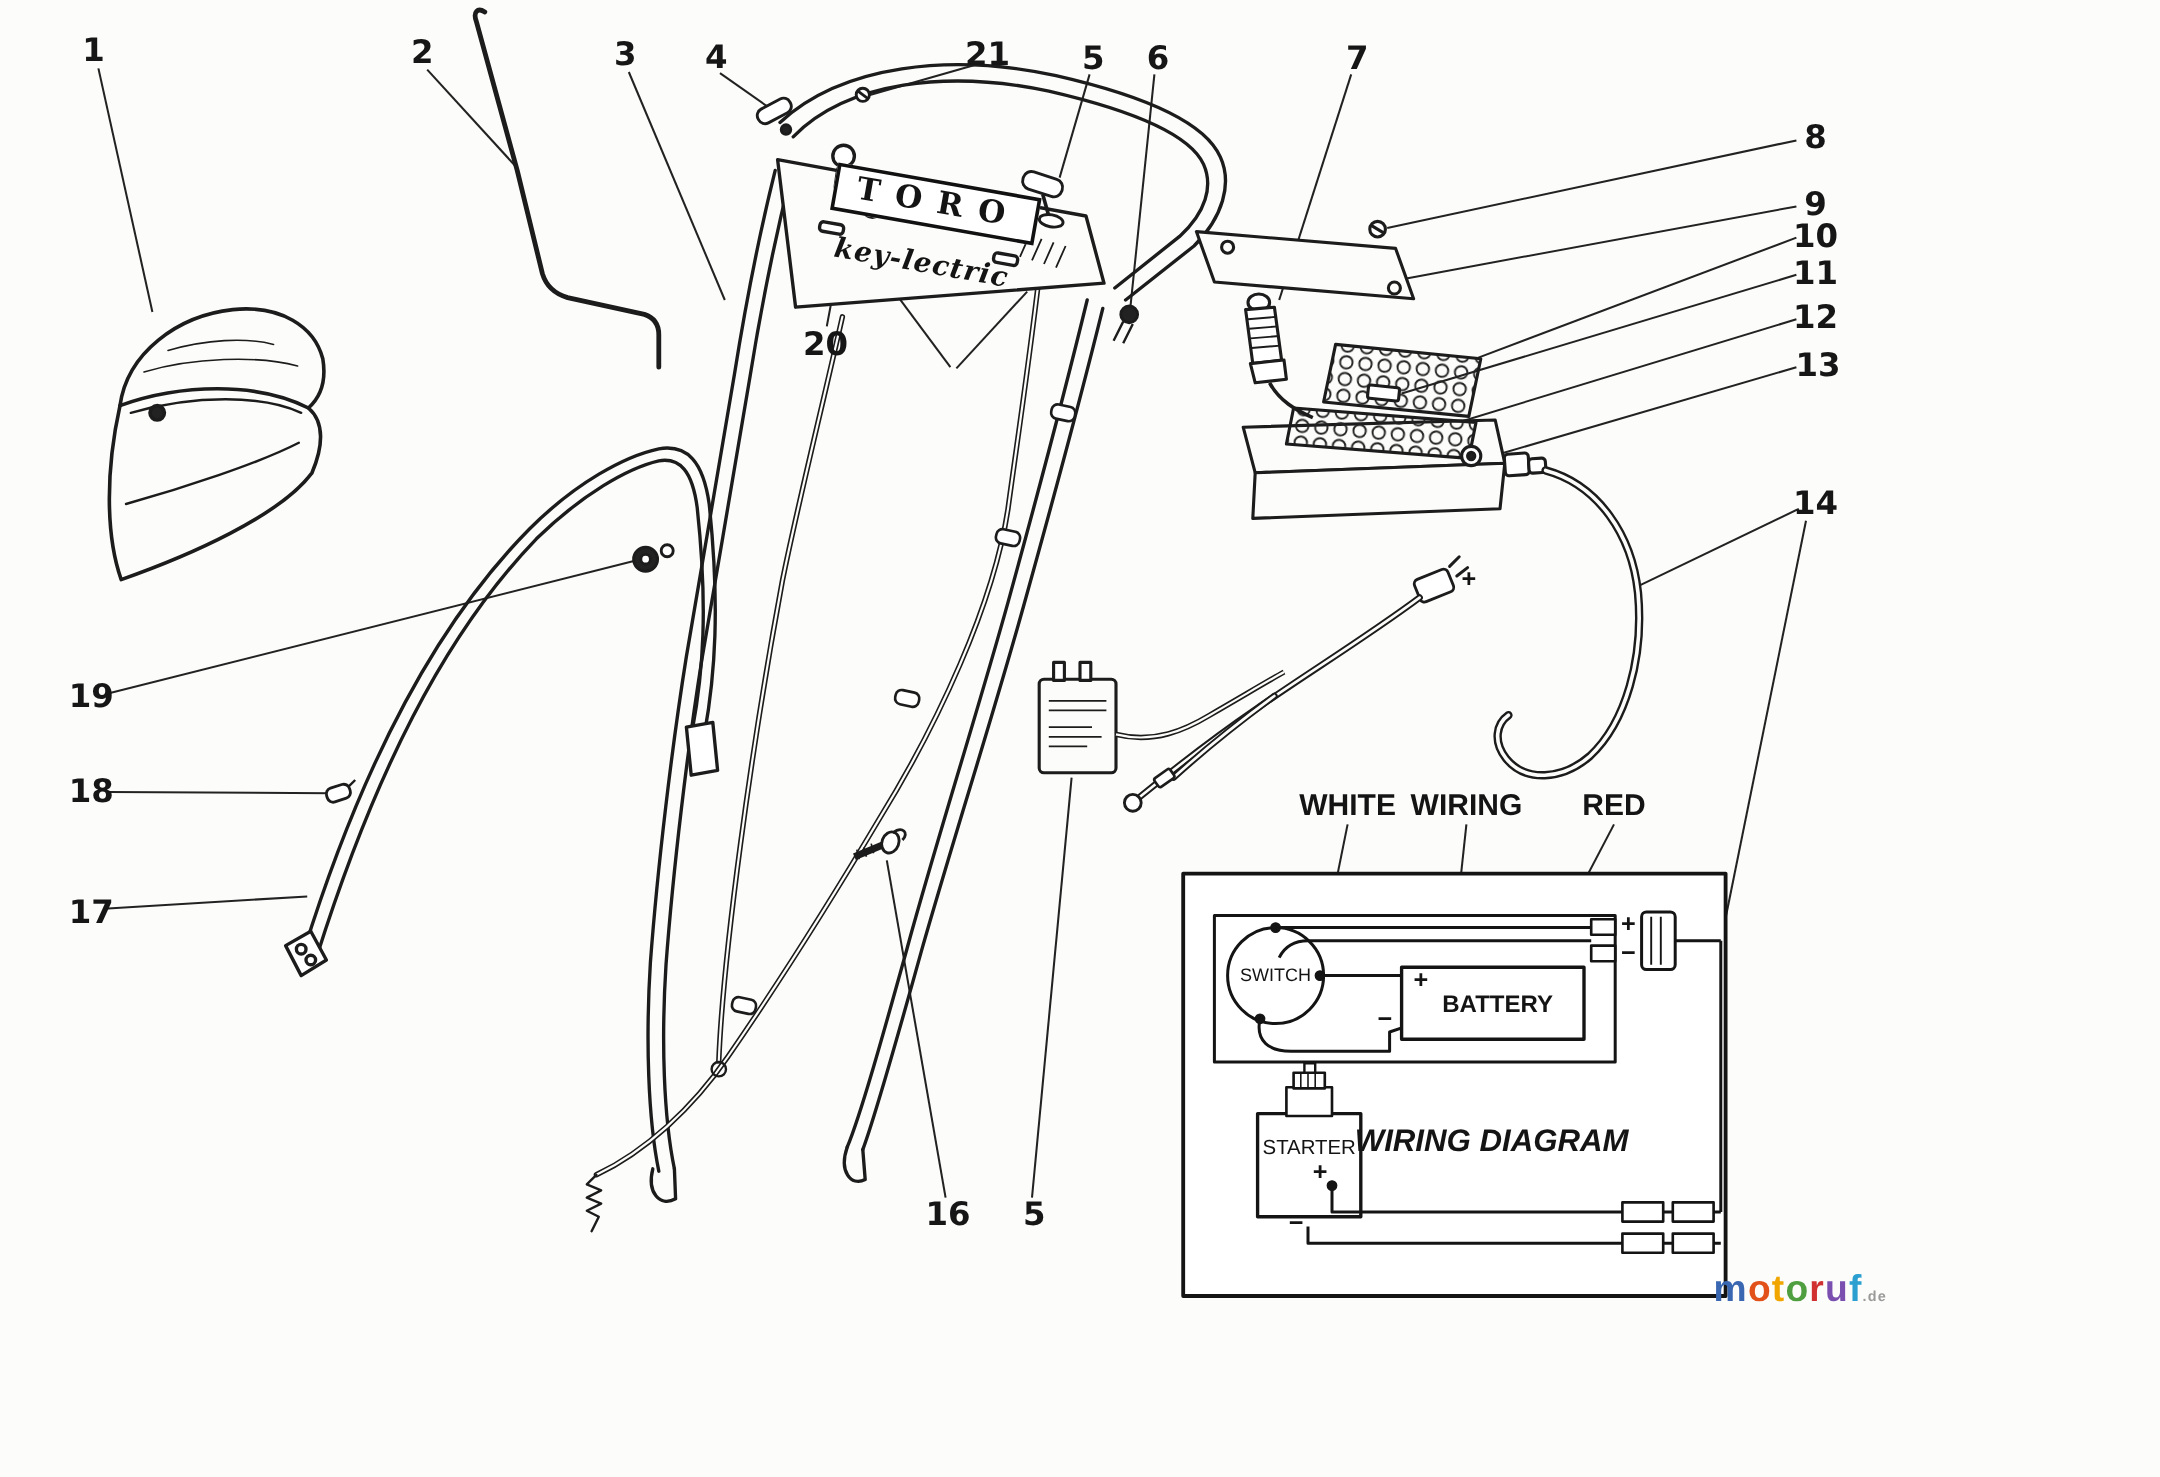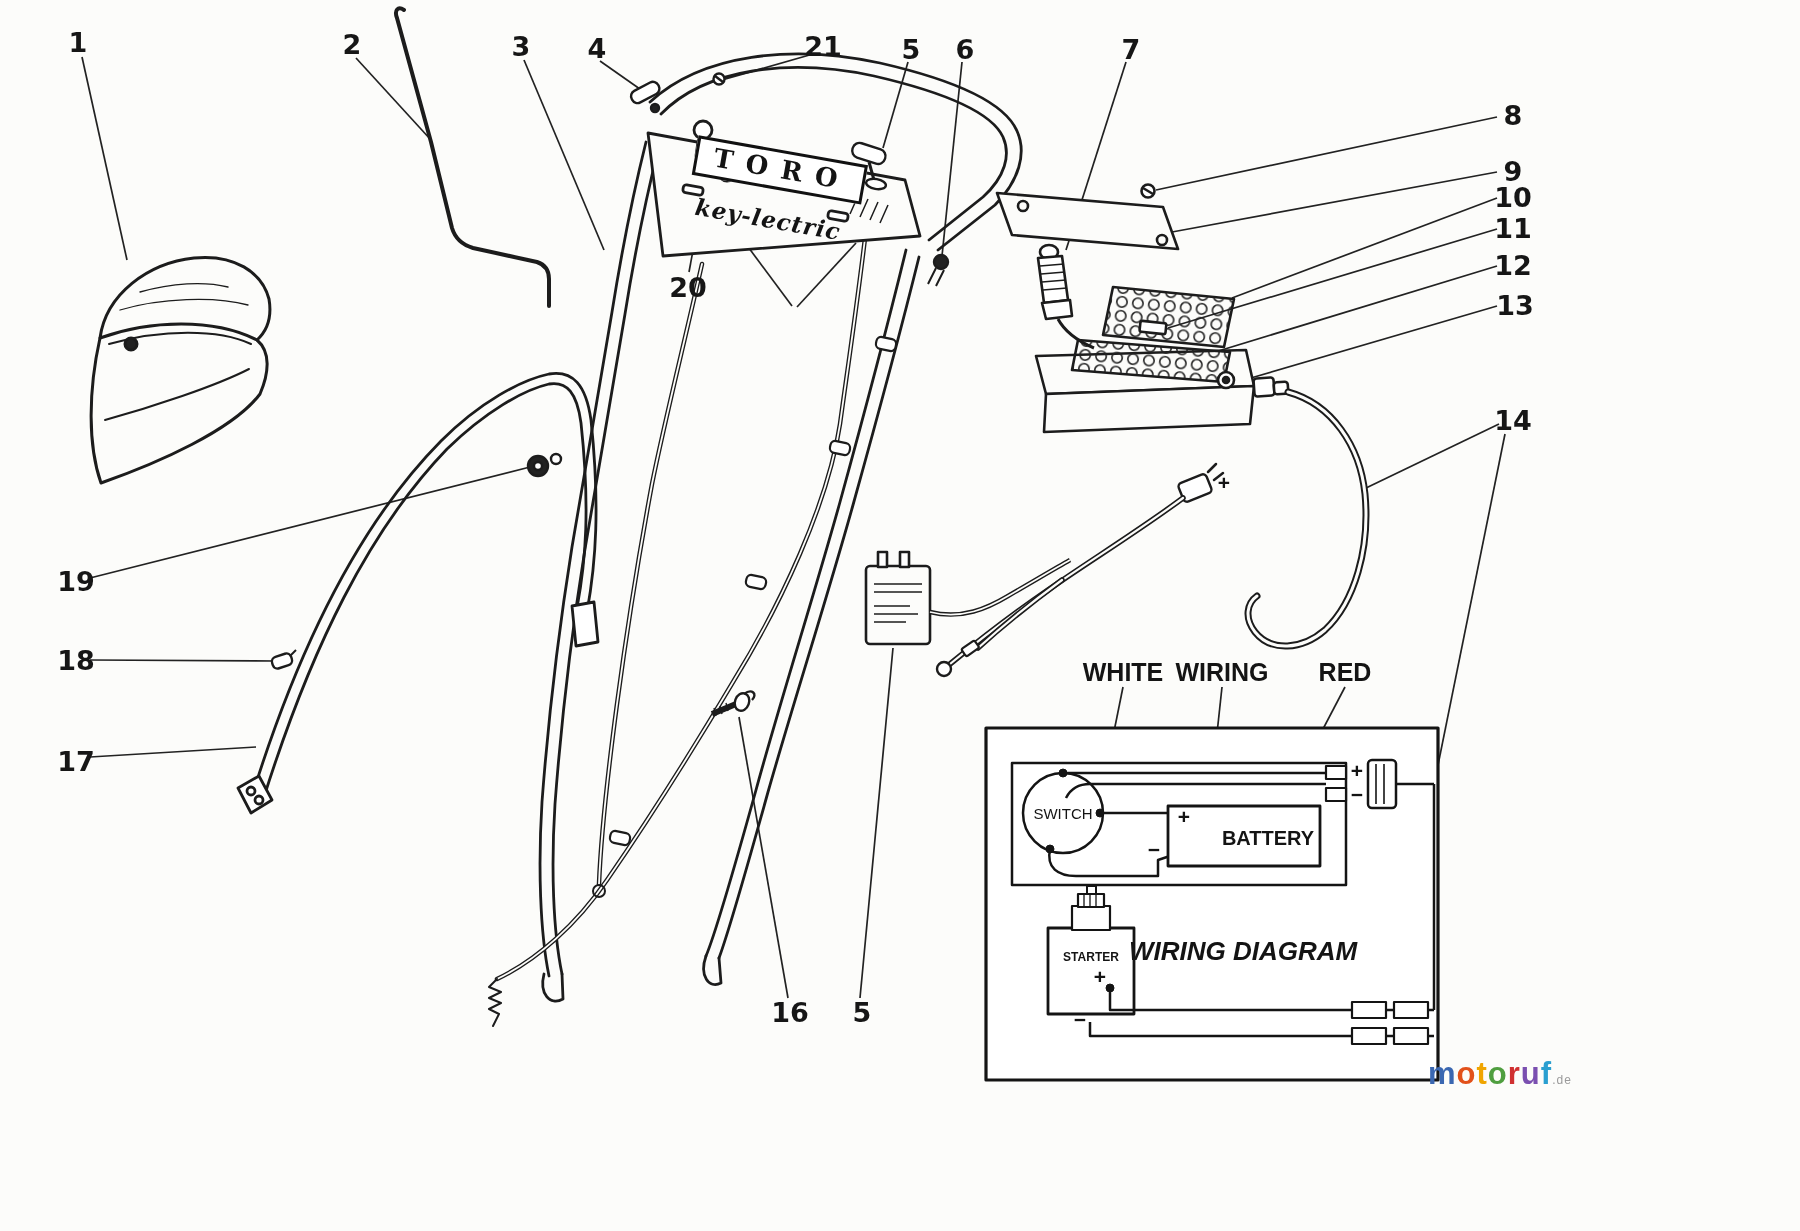--- a/index.html
+++ b/index.html
@@ -4,32 +4,32 @@
 <title>Parts Diagram</title>
 <style>
   html,body{margin:0;padding:0;background:#e8e8e8;}
   .stage{position:relative;width:1800px;height:1231px;background:#fcfcfa;overflow:hidden;
          font-family:"DejaVu Sans",sans-serif;color:#141414;}
   .stage svg{position:absolute;left:0;top:0;}
   .ov{position:absolute;transform:translate(-50%,-50%);white-space:nowrap;}
   .callout{font-size:27px;font-weight:600;color:#161616;}
   .wire-label{font-size:25px;font-weight:700;font-family:"Liberation Sans",sans-serif;text-align:right;}
   .lbl-switch{font-size:15px;font-weight:400;font-family:"Liberation Sans",sans-serif;}
-  .lbl-battery{font-size:20px;font-weight:700;font-family:"Liberation Sans",sans-serif;margin-left:20px;}
-  .lbl-starter{font-size:12px;font-weight:700;font-family:"Liberation Sans",sans-serif;text-align:right;}
+  .lbl-battery{font-size:20px;font-weight:700;font-family:"Liberation Sans",sans-serif;}
+  .lbl-starter{font-size:17px;font-weight:400;font-family:"Liberation Sans",sans-serif;text-align:right;}
   .wd-title{font-size:26px;font-weight:700;font-style:italic;font-family:"Liberation Sans",sans-serif;}
   .sym{font-size:21px;font-weight:700;font-family:"Liberation Sans",sans-serif;}
   .brand-decal{border:3px solid #111;background:#fff;padding:1px 12px 3px 16px;
       font-family:"DejaVu Serif",serif;font-weight:700;font-size:26px;letter-spacing:13px;
       transform:translate(-50%,-50%) rotate(10deg);}
   .script-decal{font-family:"DejaVu Serif",serif;font-style:italic;font-weight:700;font-size:23px;
       transform:translate(-50%,-50%) rotate(10deg);letter-spacing:1px;}
   .watermark{position:absolute;left:1428px;top:1056px;font-size:31px;font-weight:700;
       font-family:"Liberation Sans",sans-serif;letter-spacing:1px;}
-  .watermark .suffix{font-size:12px;color:#9a9a9a;font-weight:400;}
+  .watermark .suffix{font-size:12px;color:#9a9a9a;font-weight:700;}
 </style>
 </head>
 <body>
 
 <div class="stage">
 
 <svg width="1800" height="1231" viewBox="0 0 1800 1231">
   <defs>
     <pattern id="bumps" width="16" height="14" patternUnits="userSpaceOnUse" patternTransform="rotate(5)">
       <circle cx="8" cy="7" r="5.2" fill="none" stroke="#222" stroke-width="1.6"></circle>

